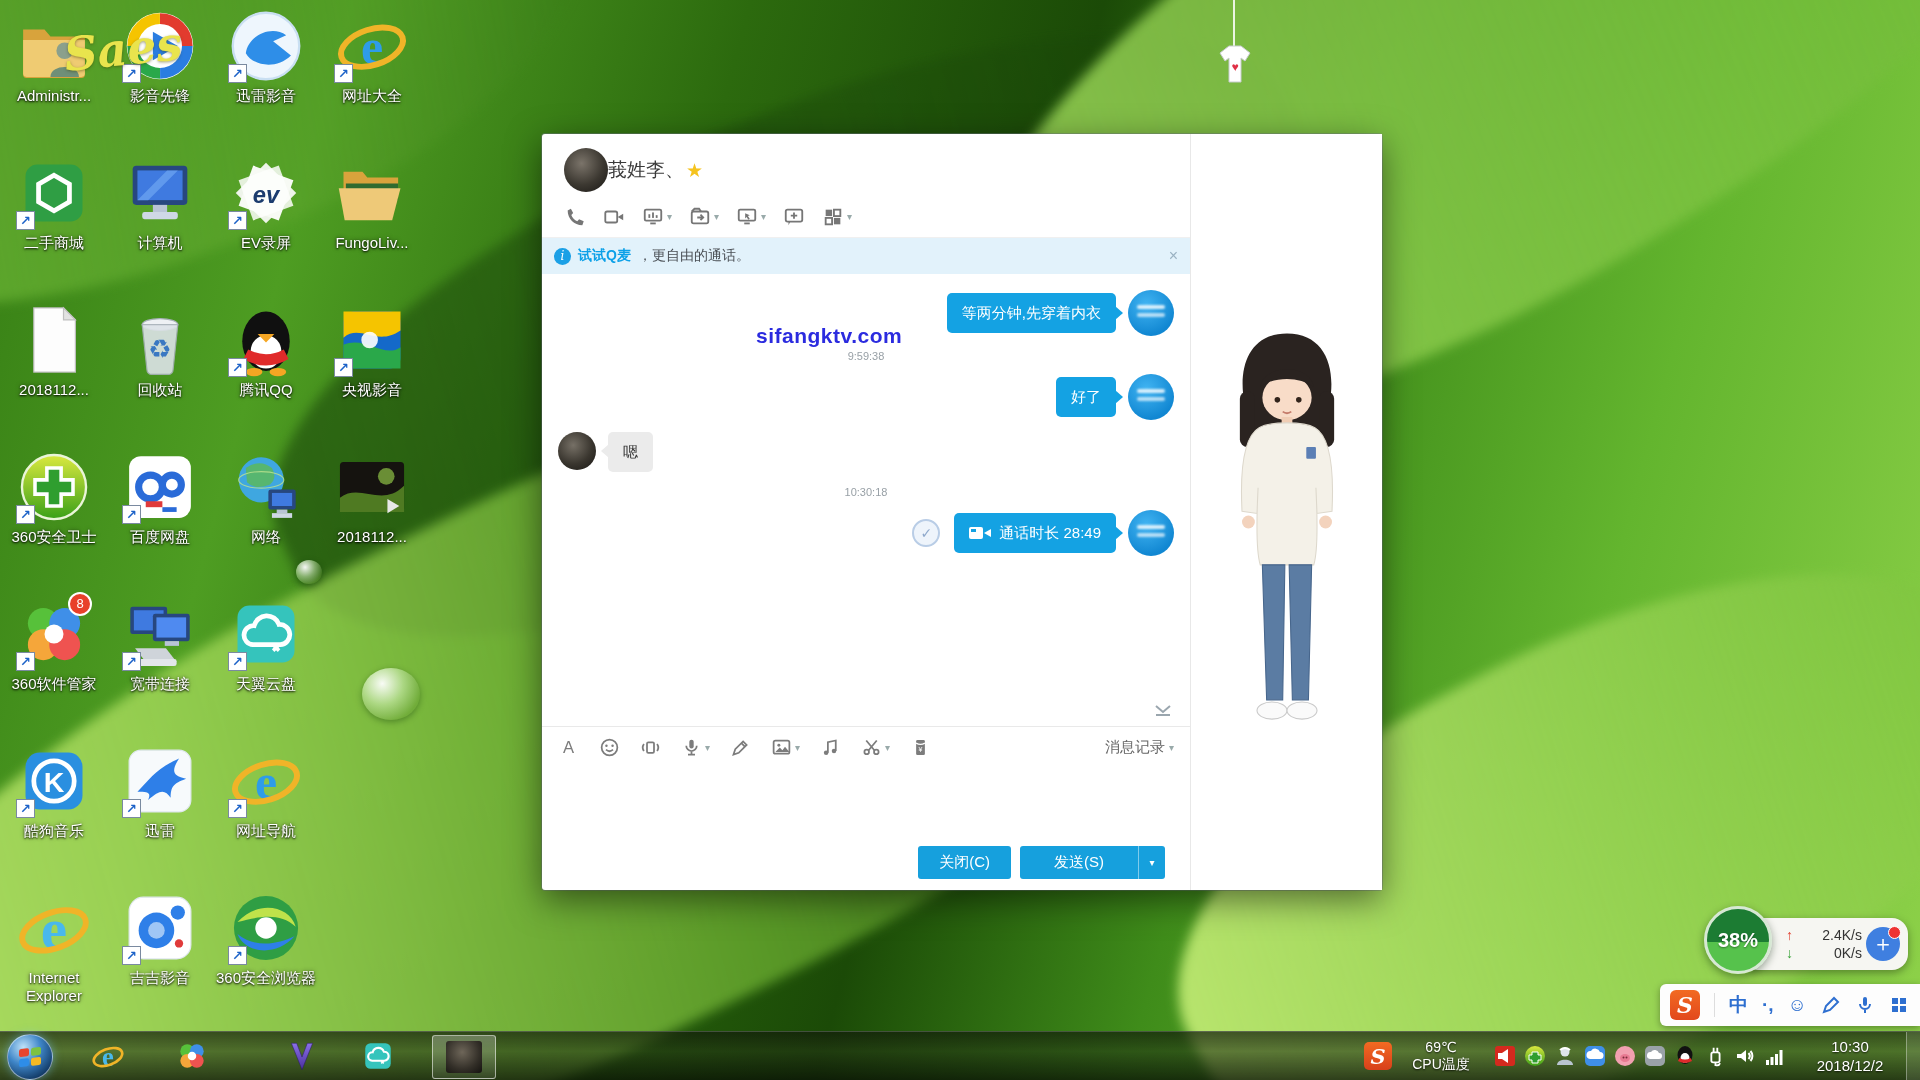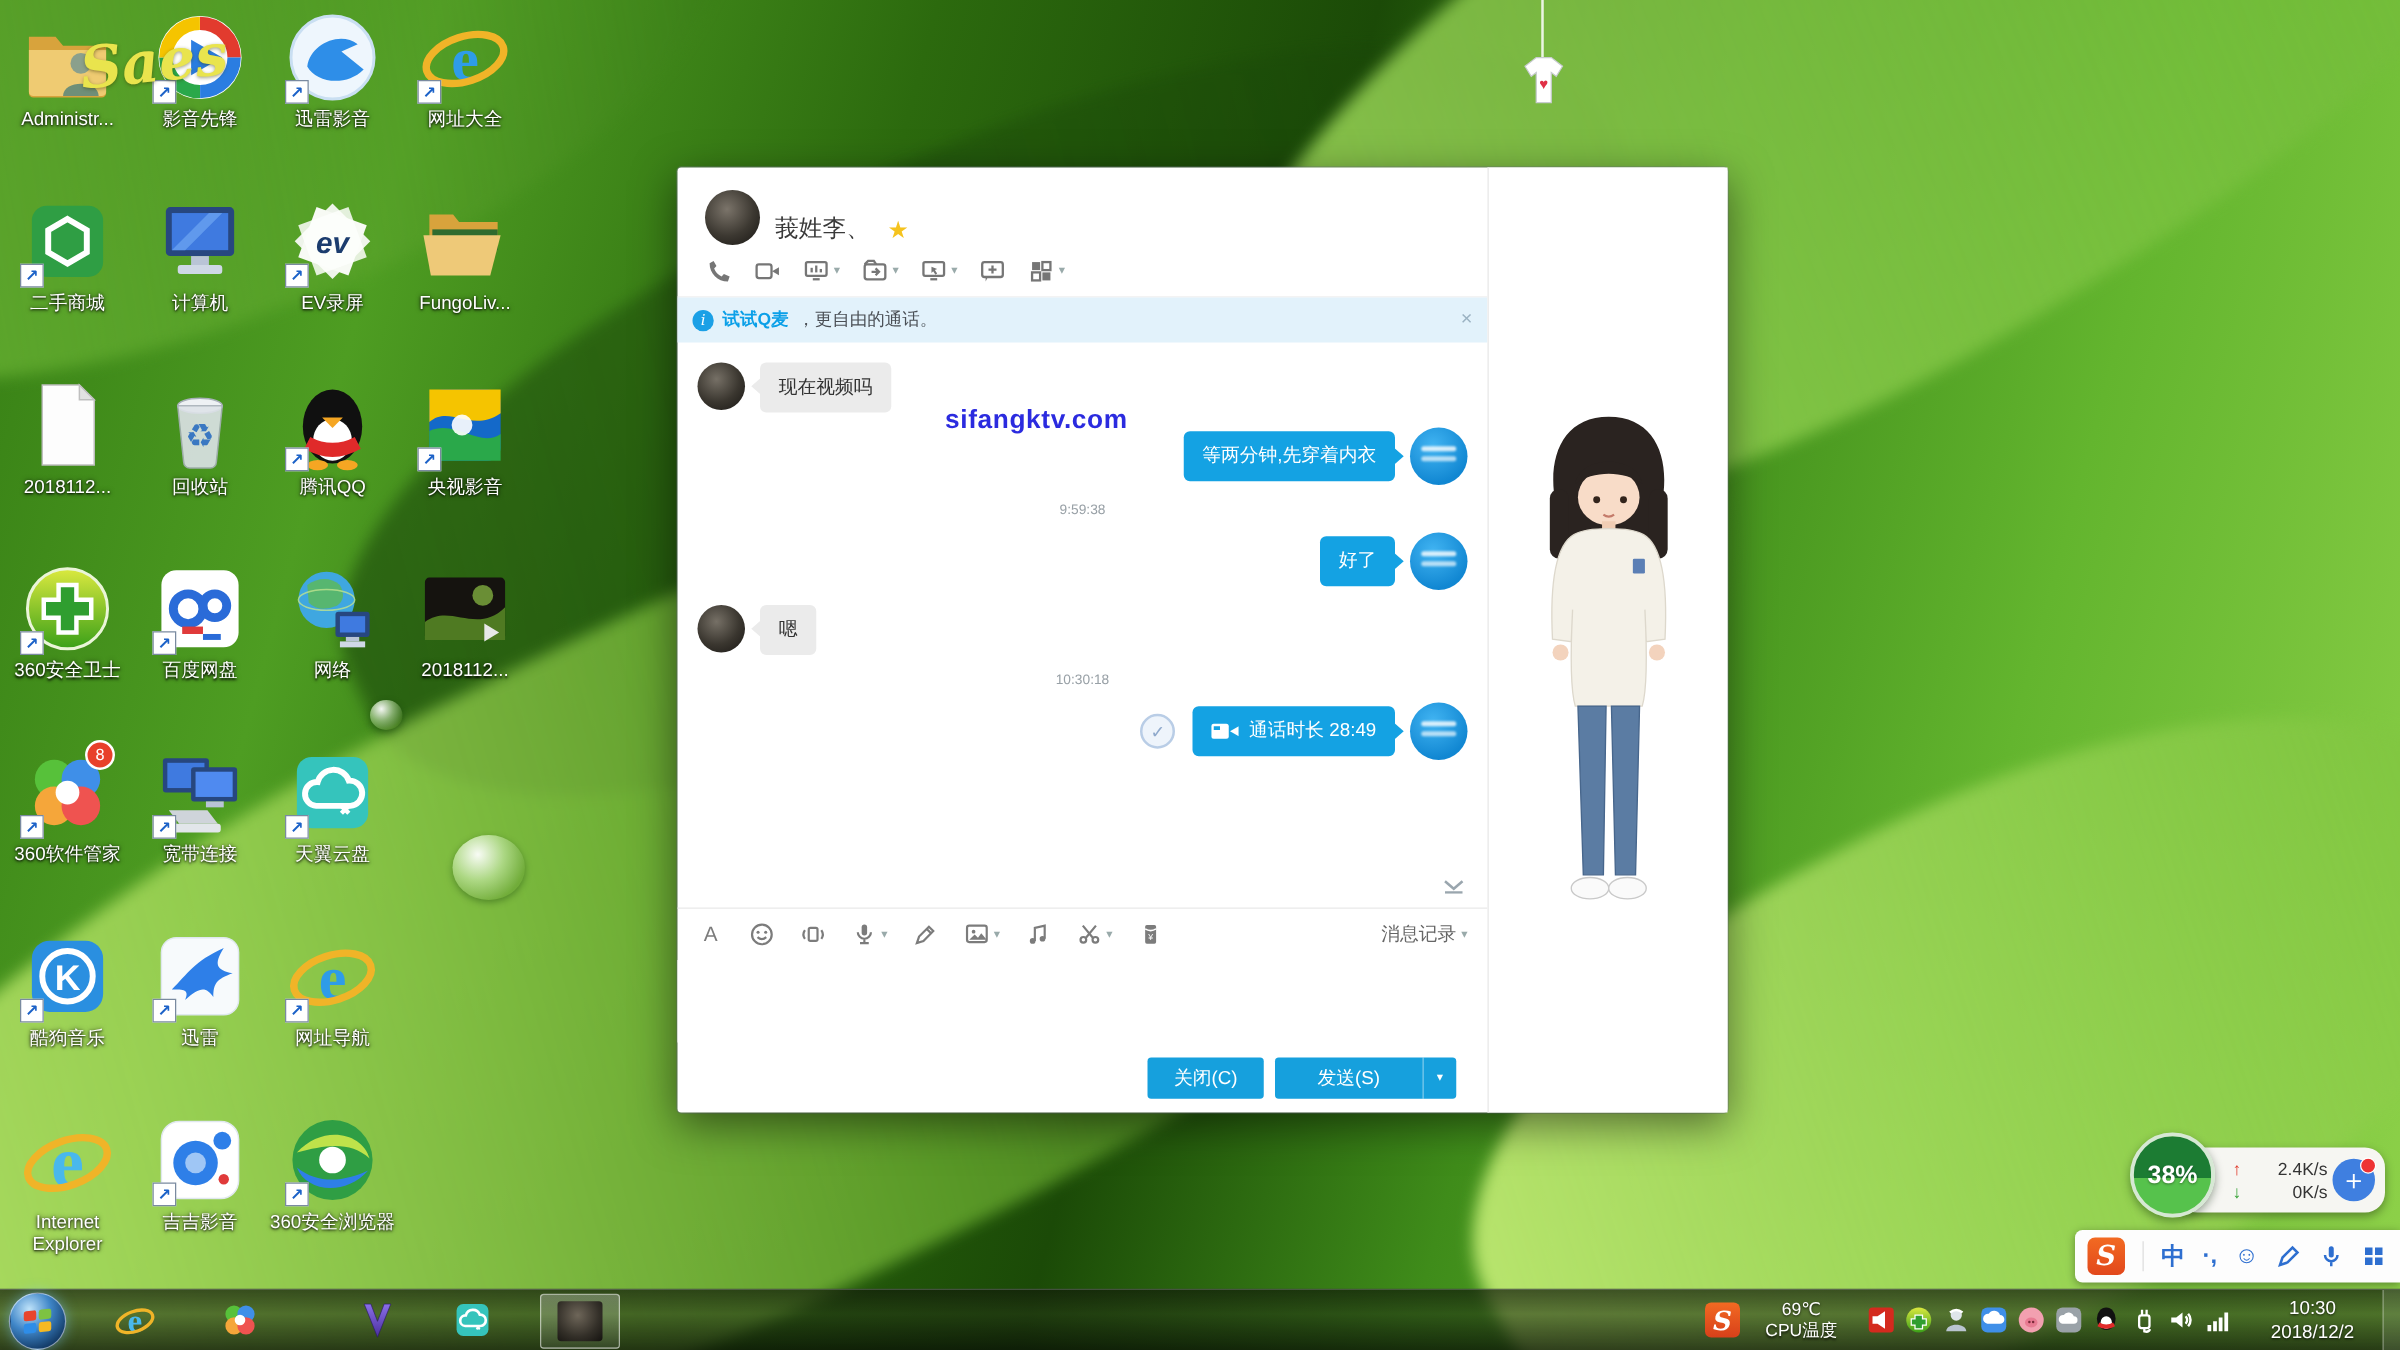--- a/index.html
+++ b/index.html
@@ -32,21 +32,21 @@
   .saes{position:absolute;left:64px;top:22px;font-family:"DejaVu Serif",serif;font-style:italic;font-weight:bold;
       font-size:46px;color:#e9e44d;transform:rotate(-6deg);text-shadow:0 1px 3px rgba(60,60,0,.5);pointer-events:none;}
   
   .charm{position:absolute;left:1200px;top:0;width:70px;height:92px;pointer-events:none;}
   .charm .string{position:absolute;left:33px;top:0;width:2px;height:48px;background:rgba(255,255,255,.85);}
   .charm .shirt{position:absolute;left:12px;top:44px;}
   
   .qqwin{position:absolute;left:542px;top:134px;width:840px;height:756px;background:#fff;border-radius:3px;
      box-shadow:0 10px 34px rgba(0,0,0,.5),0 0 0 1px rgba(120,130,140,.45);
      display:grid;grid-template-columns:648px 192px;grid-template-rows:62px 42px 36px 452px 42px 66px 56px;}
-  .qtitle{grid-area:1/1;display:flex;align-items:flex-end;padding:10px 0 0 22px;gap:12px;}
+  .qtitle{grid-area:1/1;display:flex;align-items:center;padding:10px 0 0 22px;}
   .tav{width:44px;height:44px;border-radius:50%;background:radial-gradient(circle at 40% 35%,#7b746a,#3c3831 55%,#171512);}
   .qname{font-size:19px;color:#3a3a3a;}
   .qstar{color:#f5c31e;font-size:19px;margin-left:2px;}
   .wctrl{position:absolute;top:14px;right:18px;display:flex;gap:26px;color:#9aa3ab;font-size:15px;}
   .wctrl span{cursor:pointer;line-height:16px;}
   .qtools{grid-area:2/1;display:flex;align-items:center;gap:17px;padding:0 0 0 22px;border-bottom:1px solid #f0f0f0;color:#767676;}
   .titem{display:flex;align-items:center;gap:3px;cursor:pointer;}
   .titem svg{width:22px;height:22px;}
   .caret{font-size:10px;color:#9aa;}
   .qbanner{grid-area:3/1;background:#e2f2fb;display:flex;align-items:center;padding:0 12px;gap:7px;font-size:14px;color:#4a4f55;}
@@ -526,24 +526,20 @@
     <div class="qbanner">
       <span class="binfo">i</span>
       <span class="blink">试试Q麦</span>
       <span>，更自由的通话。</span>
       <span class="bclose">×</span>
     </div>
 
     <div class="qmsgs" id="msg-area">
       <span class="watermark">sifangktv.com</span>
 
-    <div class="msg-row left">
-          <div class="av"></div>
-          <div class="bubble">现在视频吗</div>
-        </div>
         <div class="msg-row right">
           <div class="bubble">等两分钟,先穿着内衣</div>
           <div class="av me">
             <i></i>
           </div>
         </div>
         <div class="time-row">9:59:38</div>
         <div class="msg-row right">
           <div class="bubble">好了</div>
           <div class="av me">

